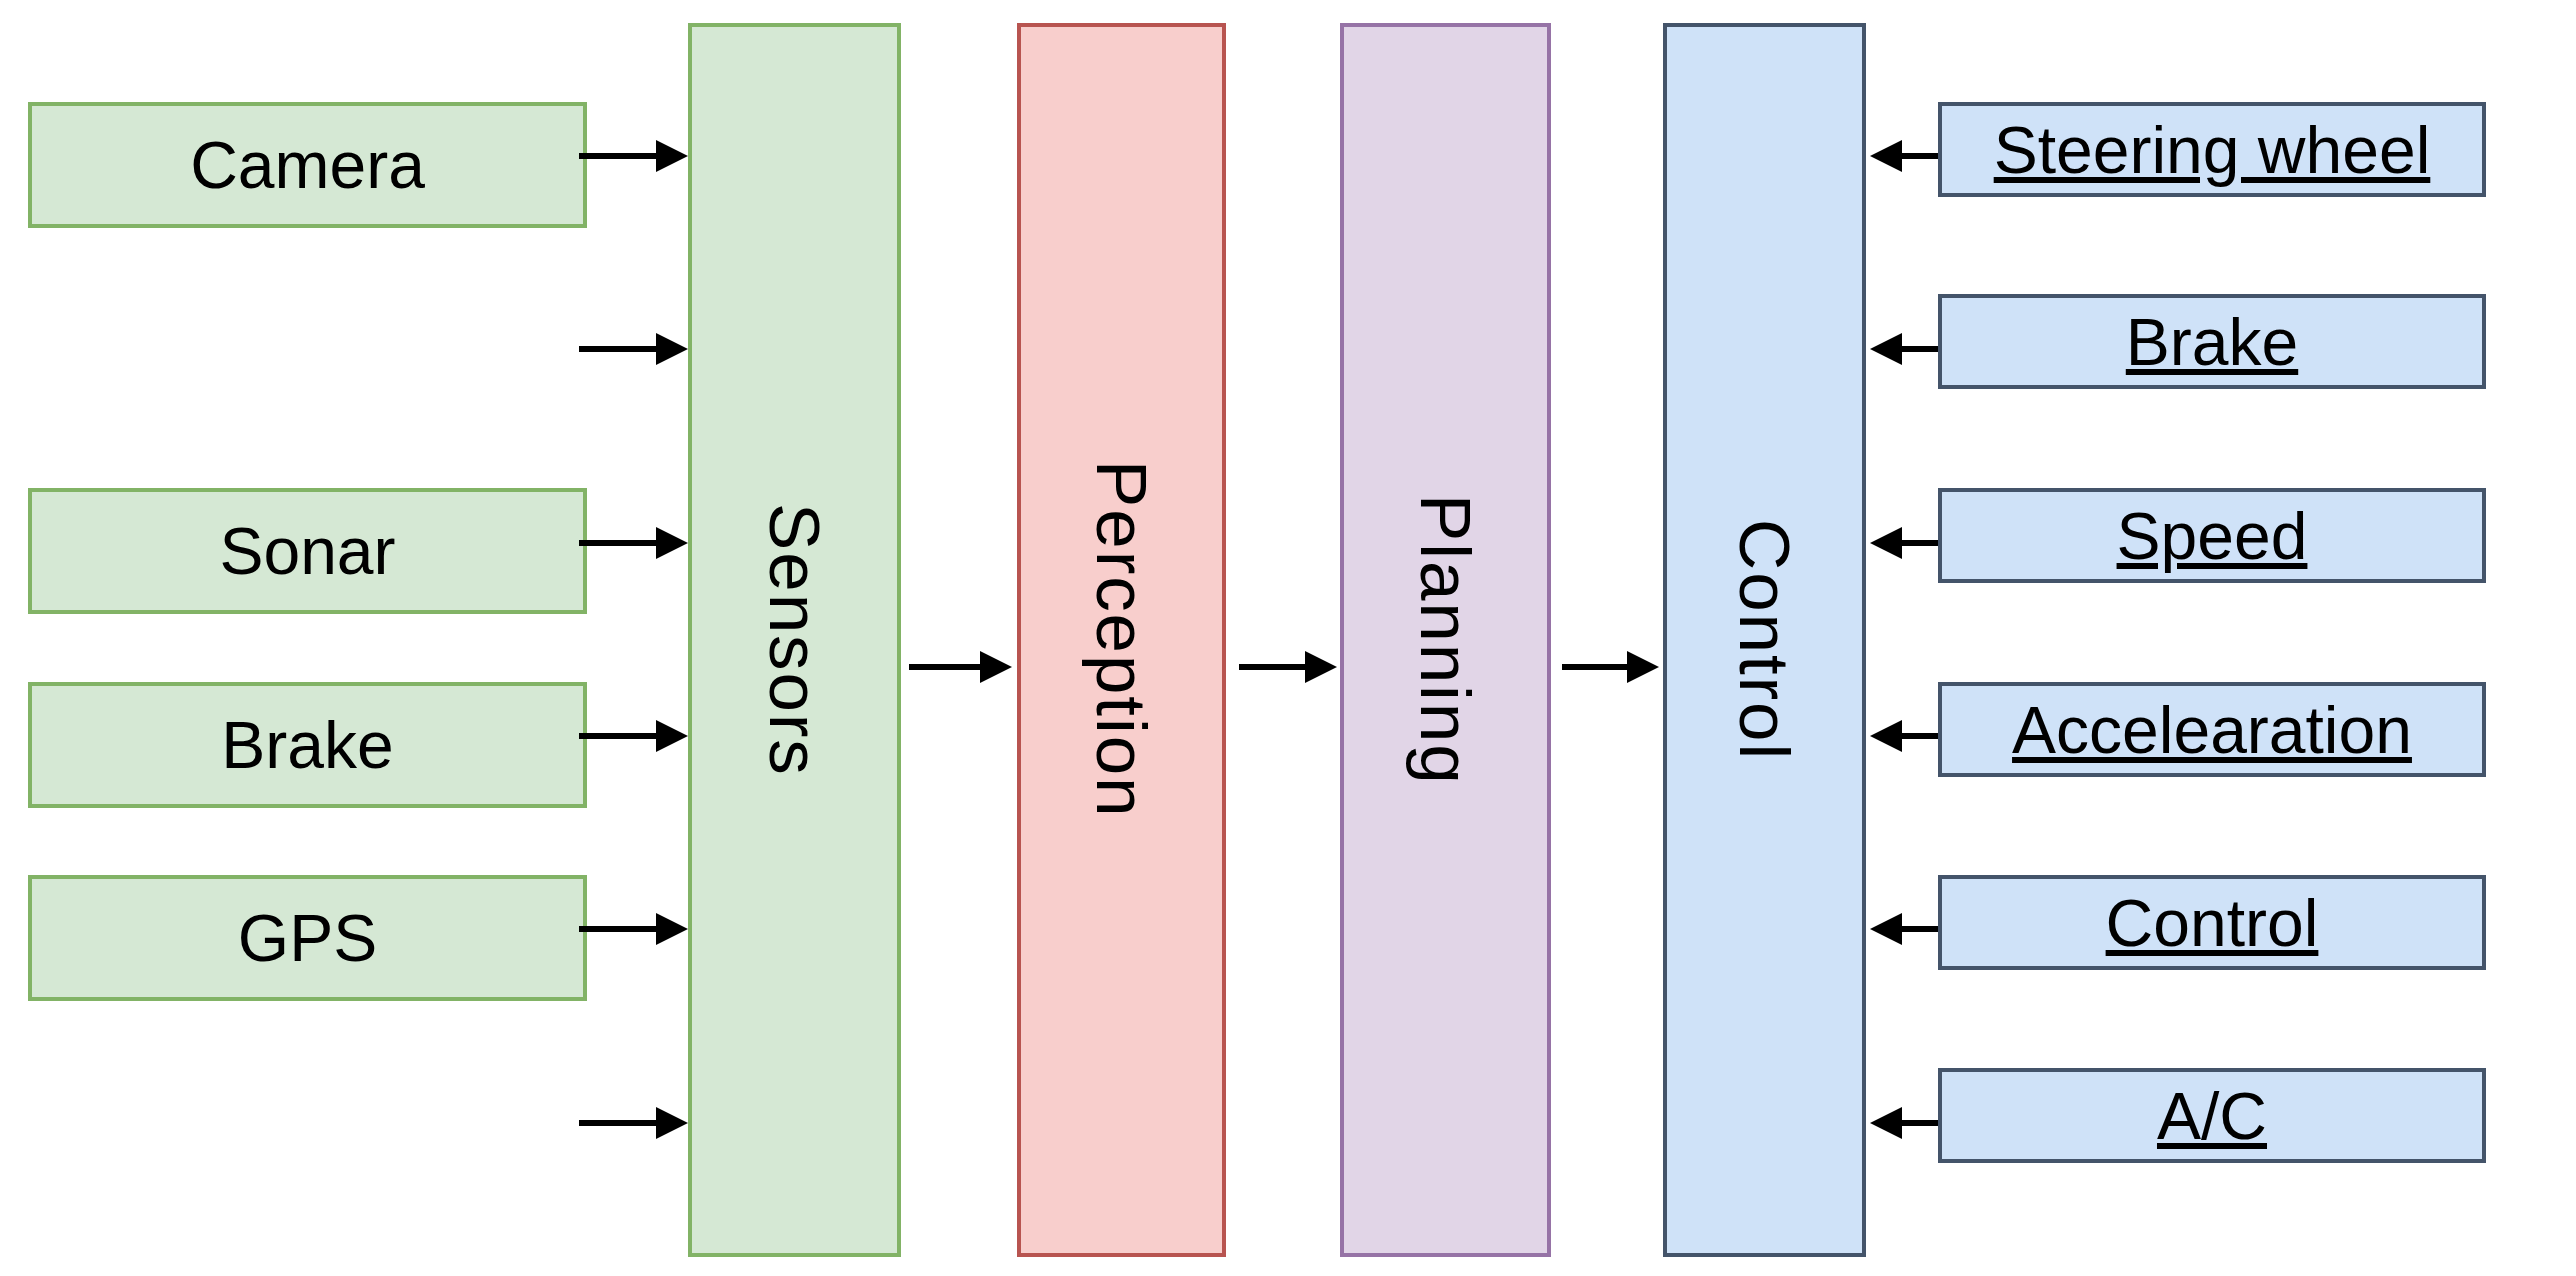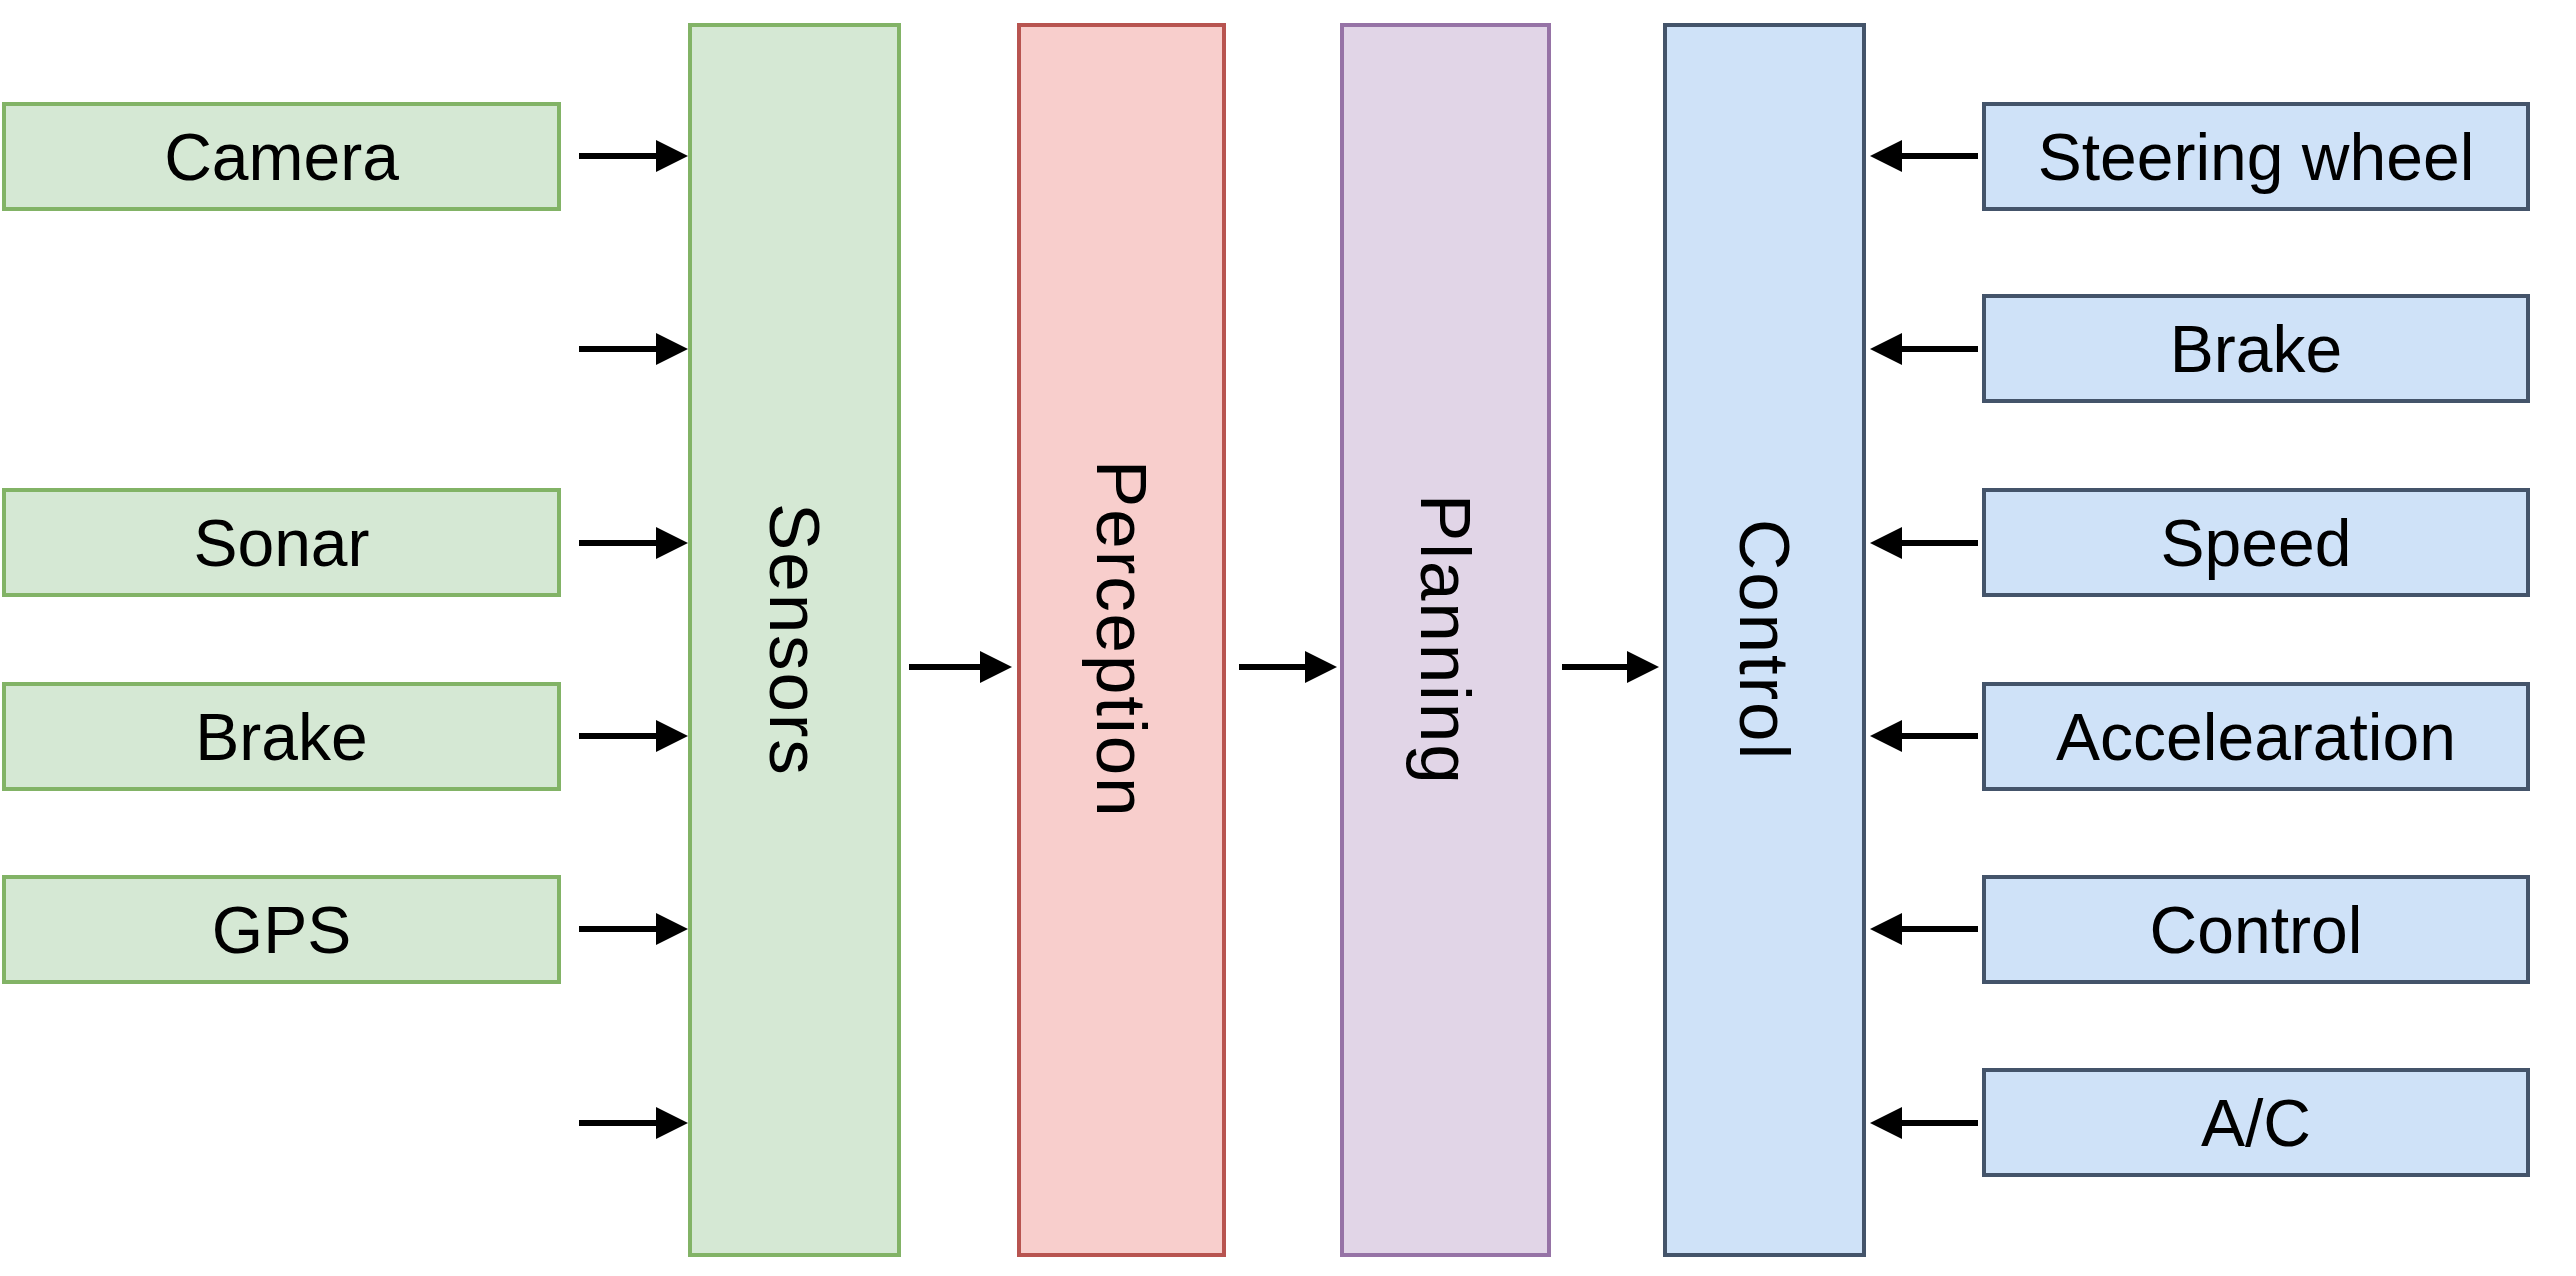--- a/index.html
+++ b/index.html
@@ -22,32 +22,33 @@
     display: flex;
     align-items: center;
     justify-content: center;
     font-size: 66px;
     line-height: 1;
     text-align: center;
     border-style: solid;
     border-width: 4.7px;
   }
   .lbox {
-    left: 2px;
+    left: 28px;
     width: 559px;
-    height: 109px;
+    height: 126px;
     background: var(--green-fill, #d5e8d4);
     border-color: var(--green-border, #82b366);
   }
   .rbox {
-    left: 1982px;
+    left: 1938px;
     width: 548px;
-    height: 109px;
+    height: 95px;
     background: var(--blue-fill, #cfe2f8);
     border-color: var(--blue-border, #44546a);
+    text-decoration: underline;
   }
   .stage {
     top: 22.6px;
     height: 1234px;
   }
   .stage .vlabel {
     writing-mode: vertical-rl;
     font-size: 71px;
     letter-spacing: 1.9px;
     white-space: nowrap;

